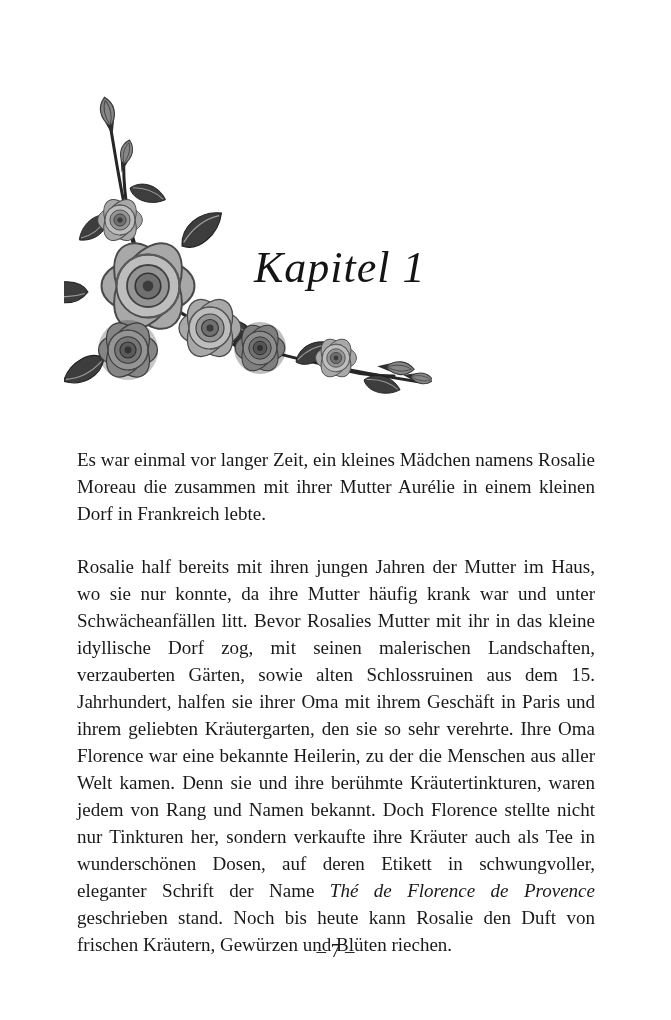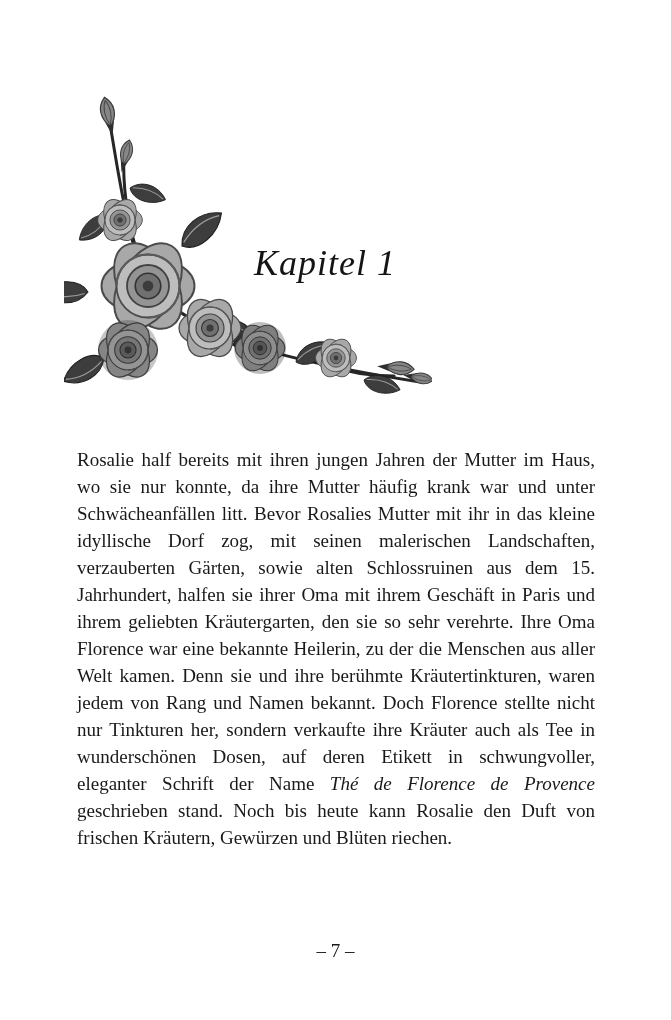--- a/index.html
+++ b/index.html
@@ -22,21 +22,21 @@
     left: 64px;
     top: 96px;
     width: 368px;
     height: 338px;
   }
   .chapter-title {
     position: absolute;
     left: 254px;
     top: 242px;
     margin: 0;
-    font-size: 36px;
+    font-size: 44px;
     font-style: italic;
     font-weight: normal;
     letter-spacing: 1px;
     color: #141414;
     white-space: nowrap;
   }
   .body-text {
     position: absolute;
     left: 77px;
     top: 446px;
@@ -134,18 +134,19 @@
         <use href="#leaf" transform="translate(300,284) rotate(25) scale(0.8)"></use>
         <use href="#bud" transform="translate(334,272) rotate(95) scale(0.95)"></use>
         <use href="#bud" transform="translate(356,282) rotate(100) scale(0.78)"></use>
       </g>
     </svg>
   </div>
 
   <h1 class="chapter-title">Kapitel 1</h1>
 
   <div class="body-text">
+    <p>Es war einmal vor langer Zeit, ein kleines Mädchen namens Rosalie Moreau die zusammen mit ihrer Mutter Aurélie in einem kleinen Dorf in Frankreich lebte.</p>
     <p><span>Rosalie half bereits mit ihren jungen Jahren der Mutter im Haus, wo sie nur konnte, da ihre Mutter häufig krank war und unter Schwächeanfällen litt. Bevor Rosalies Mutter mit ihr in das kleine idyllische Dorf zog, mit seinen malerischen Landschaften, verzauberten Gärten, sowie alten Schlossruinen aus dem 15. Jahrhundert, halfen sie ihrer Oma mit ihrem Geschäft in Paris und ihrem geliebten Kräutergarten, den sie so sehr verehrte. Ihre Oma Florence war eine bekannte Heilerin, zu der die Menschen aus aller Welt kamen. Denn sie und ihre berühmte Kräutertinkturen, waren jedem von Rang und Namen bekannt. Doch Florence stellte nicht nur Tinkturen her, sondern verkaufte ihre Kräuter auch als Tee in wunderschönen Dosen, auf deren Etikett in schwungvoller, eleganter Schrift der Name </span><em>Thé de Florence de Provence</em><span> geschrieben stand. Noch bis heute kann Rosalie den Duft von frischen Kräutern, Gewürzen und Blüten riechen.</span></p>
   </div>
 
   <div class="page-number">– 7 –</div>
 
 </div>
 
 </body></html>

